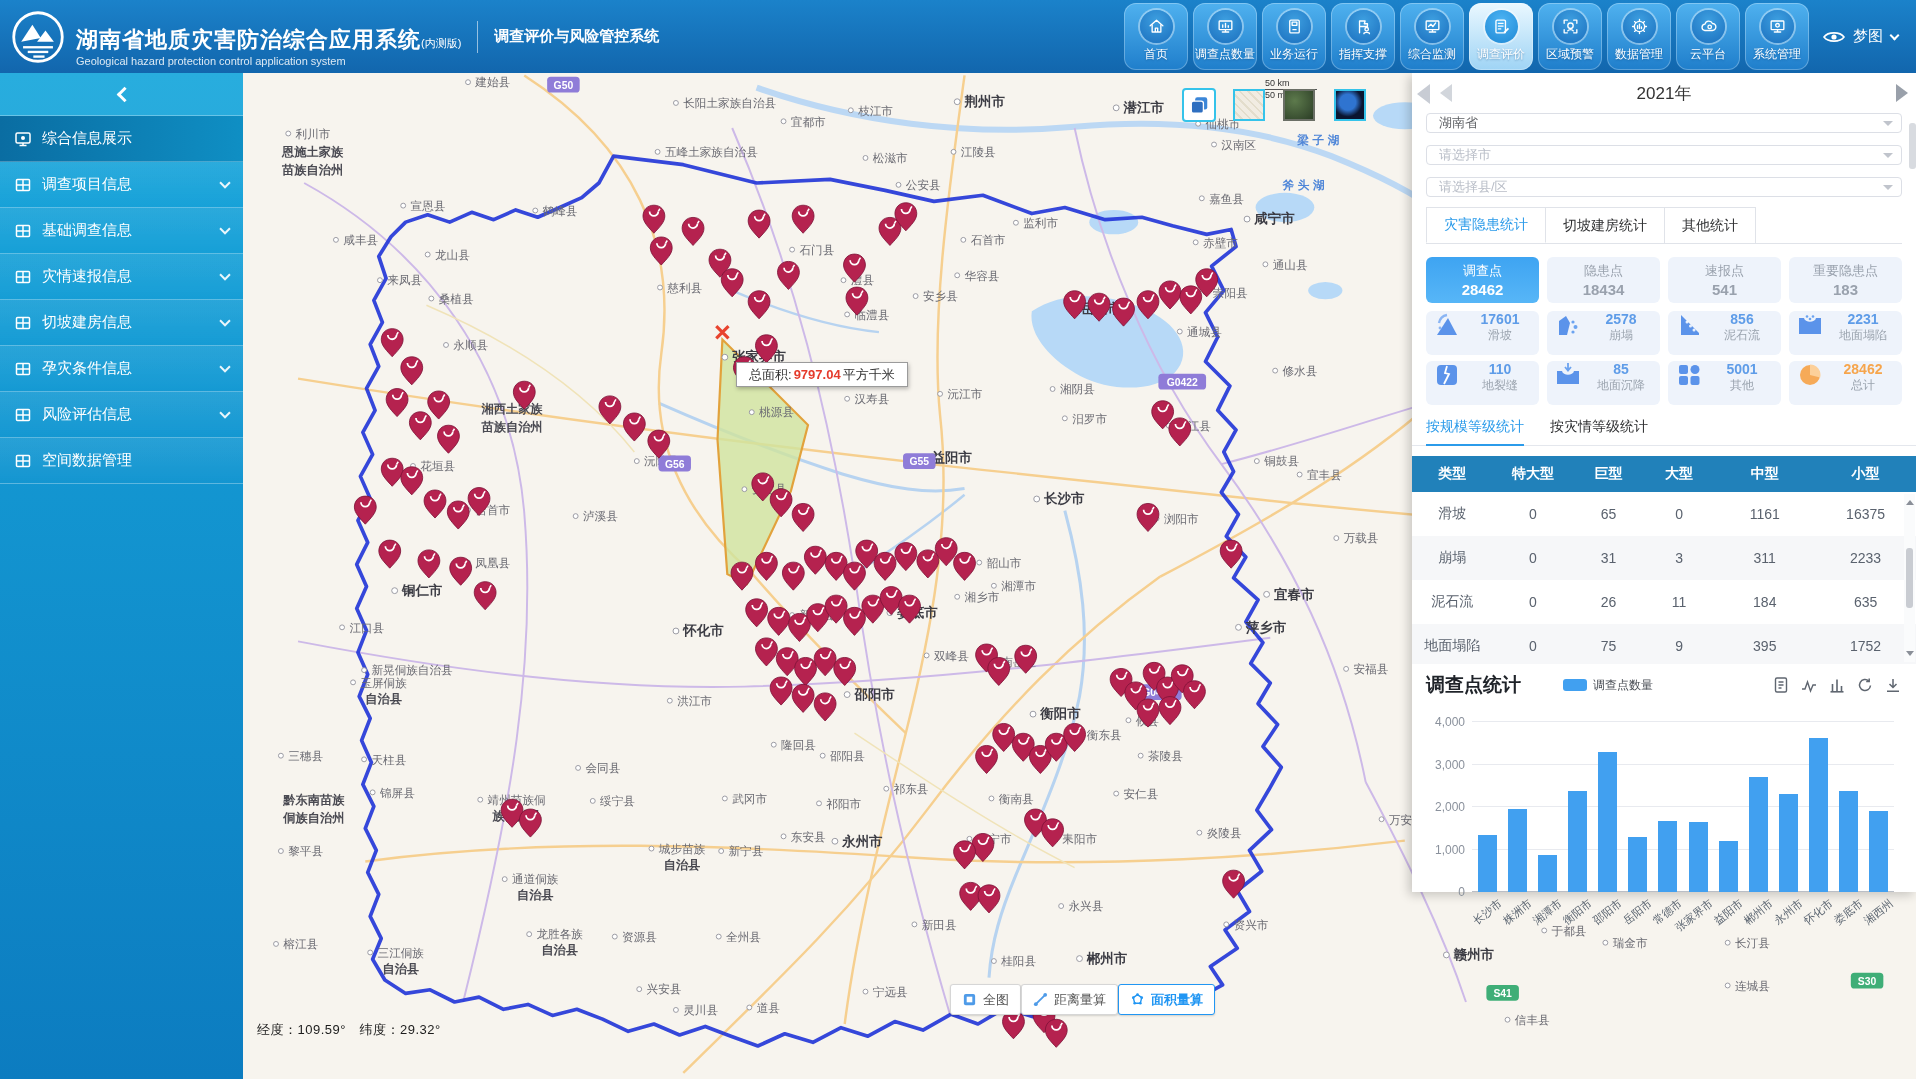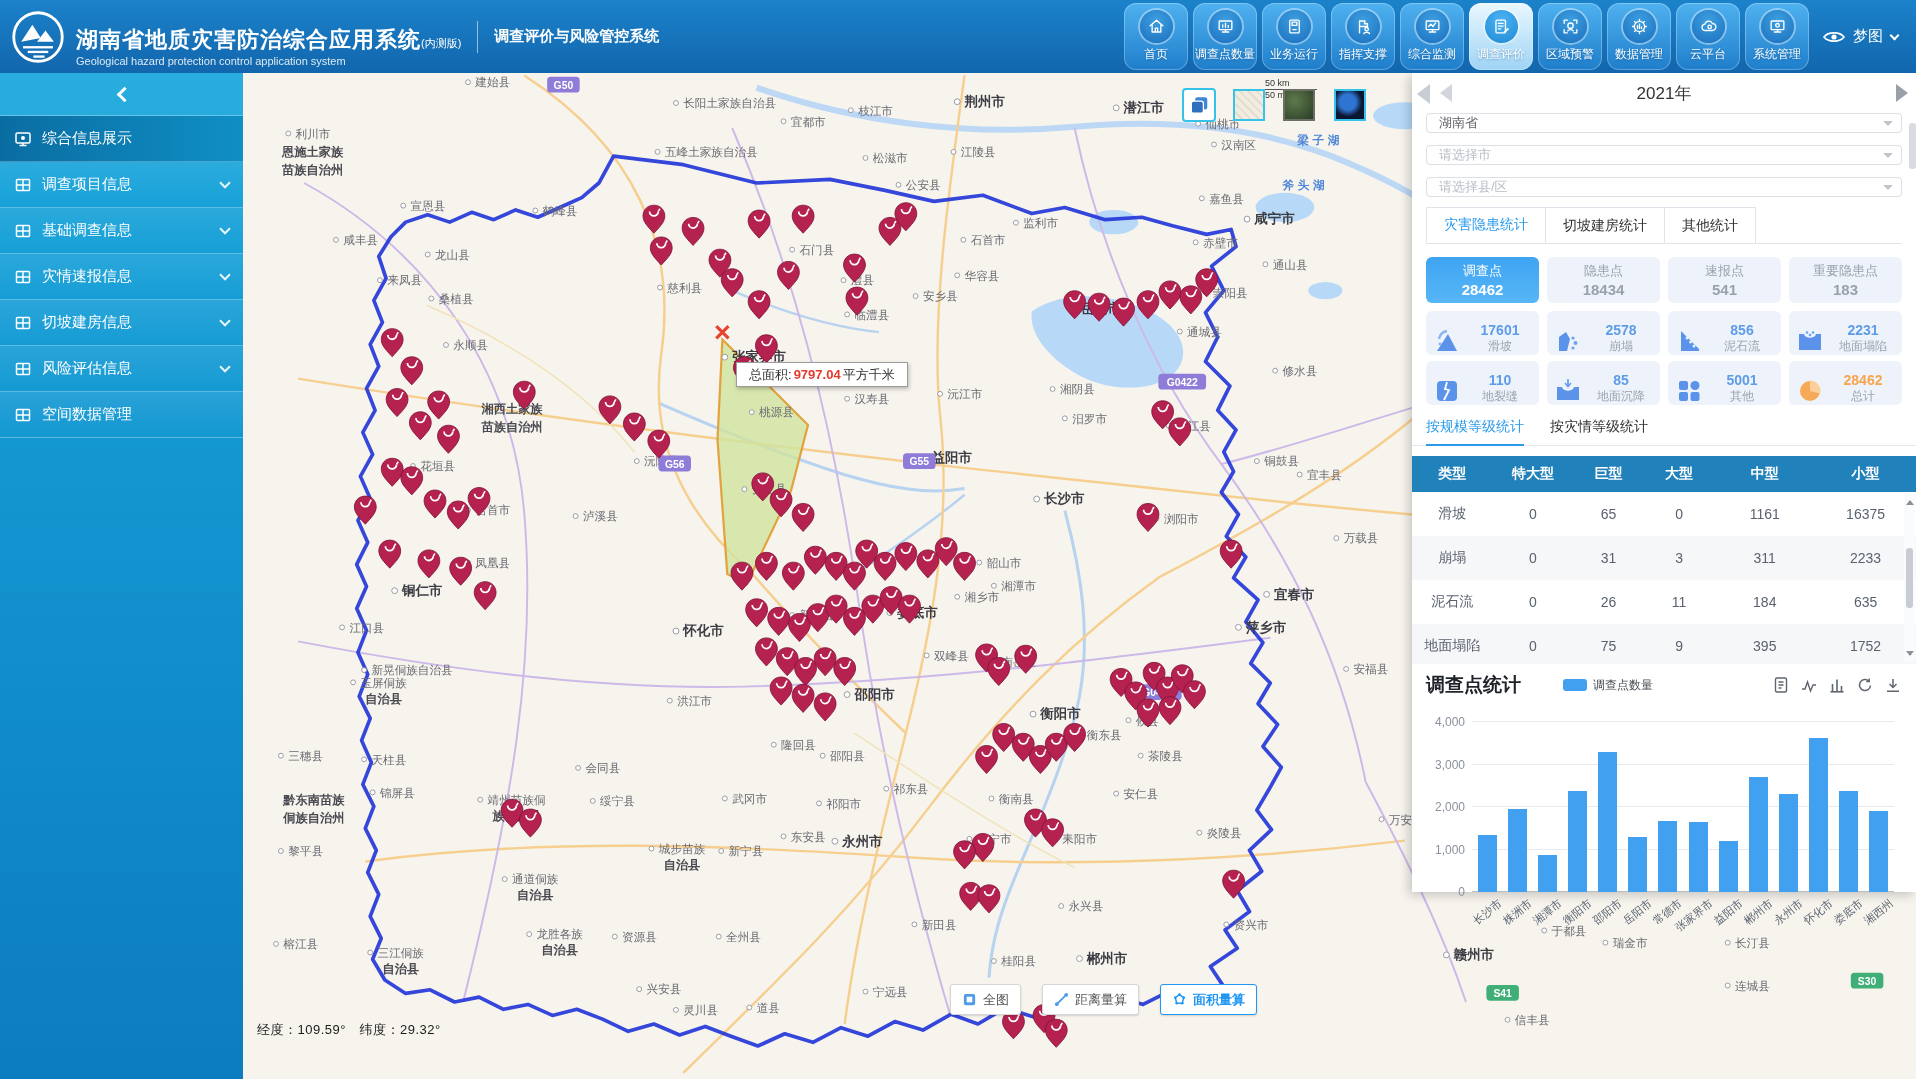--- a/index.html
+++ b/index.html
@@ -35,21 +35,21 @@
   .mapsvg{position:absolute;inset:0;width:100%;height:100%;}
   .mlabel{font-family:"Liberation Sans","DejaVu Sans",sans-serif;}
   .map-ov{position:absolute;z-index:15;}
   .layers-btn{left:939px;top:15px;width:34px;height:34px;background:#fff;border:2px solid #35c3ea;border-radius:4px;display:flex;align-items:center;justify-content:center;cursor:pointer;}
   .thumb{width:32px;height:32px;top:16px;cursor:pointer;border:2px solid #35c3ea;}
   .thumb.t-road{left:990px;background:repeating-linear-gradient(45deg,#f1ece2 0 4px,#e3ddcc 4px 6px);}
   .thumb.t-sat{left:1040px;border-color:#6b6f66;background:radial-gradient(circle at 35% 35%,#5d7a4c,#2b3d26);}
   .thumb.t-earth{left:1091px;background:radial-gradient(circle at 42% 40%,#2f74d0 0 34%,#0a1530 62%);}
   .map-tooltip{left:493px;top:250px;height:25px;background:#fff;border:1px solid #9b9b9b;box-shadow:1px 2px 4px rgba(0,0,0,.25);display:flex;align-items:center;padding:0 12px;font-size:13px;color:#333;white-space:nowrap;margin-top:39px;}
   .map-tooltip b{color:#e53b2c;margin:0 2px;font-weight:700;}
-  .map-toolbar{left:707px;top:911px;display:flex;gap:21px;}
+  .map-toolbar{left:707px;top:911px;display:flex;gap:0;}
   .mt-btn{height:31px;padding:0 11px;background:#fff;border:1px solid #d6d6d6;border-radius:3px;display:flex;align-items:center;gap:6px;font-size:13px;color:#555;box-shadow:0 1px 2px rgba(0,0,0,.15);cursor:pointer;white-space:nowrap;}
   .mt-btn.active{border:1px solid #2196f3;color:#2196f3;font-weight:700;}
   .map-coords{left:14px;top:948px;font-size:13px;color:#1c1c1c;font-weight:500;letter-spacing:.5px;}
   .map-scale{left:1022px;top:5px;font-size:9px;color:#333;line-height:11px;text-align:left;}
   .map-scale .sc{display:block;border-bottom:1px solid #555;padding:0 3px 0 0;width:52px;}
   .map-scale .sc.mi{border-bottom:none;border-top:none;}
   
   .panel{position:absolute;top:73px;right:0;width:504px;height:819px;background:#fff;z-index:25;box-shadow:-3px 3px 10px rgba(0,0,0,.2);color:#333;}
   .back-arrow{position:absolute;left:5px;top:11px;width:0;height:0;border-top:10px solid transparent;border-bottom:10px solid transparent;border-right:13px solid #c8ccd4;cursor:pointer;}
   .yearbar{height:40px;display:flex;align-items:center;justify-content:center;position:relative;font-size:17px;color:#333;}
@@ -62,21 +62,21 @@
   .tabs{display:flex;margin:10px 14px 0;border-bottom:1px solid #e0e3e9;}
   .tab{height:36px;padding:0 17px;display:flex;align-items:center;font-size:14px;color:#303133;border:1px solid #e0e3e9;border-bottom:none;background:#fff;cursor:pointer;}
   .tab + .tab{border-left:none;}
   .tab.active{color:#2b9bea;margin-bottom:-1px;border-bottom:1px solid #fff;}
   .pills{display:flex;gap:8px;padding:13px 14px 0;}
   .pill{flex:1;height:46px;border-radius:6px;background:#eef3fb;display:flex;flex-direction:column;align-items:center;justify-content:center;color:#99a1ad;cursor:pointer;}
   .pill .pl{font-size:13px;}
   .pill .pv{font-size:15px;font-weight:700;margin-top:1px;}
   .pill.active{background:linear-gradient(180deg,#3ea4f2,#57b6f7);color:#fff;}
   .cards{display:grid;grid-template-columns:repeat(4,1fr);gap:6px 8px;padding:8px 14px 0;}
-  .card{height:44px;border-radius:6px;background:#eef3fb;display:flex;align-items:flex-end;padding:0 4px 0 7px;gap:4px;}
+  .card{height:44px;border-radius:6px;background:#eef3fb;display:flex;align-items:flex-start;padding:0 4px 0 7px;gap:4px;}
   .card .ci{width:28px;height:28px;flex:none;display:flex;}
   .card .cc{flex:1;display:flex;flex-direction:column;align-items:center;}
   .card .cv{font-size:14px;font-weight:700;color:#5e9ce8;}
   .card .cl{font-size:12px;color:#9aa3ae;white-space:nowrap;}
   .subtabs{display:flex;gap:26px;padding:13px 14px 0;border-bottom:1px solid #e4e7ed;}
   .subtab{font-size:14px;color:#303133;padding-bottom:8px;cursor:pointer;}
   .subtab.active{color:#2b9bea;border-bottom:2px solid #2b9bea;margin-bottom:-1px;}
   .table-wrap{height:208px;overflow:hidden;position:relative;margin-top:10px;}
   table{width:100%;border-collapse:collapse;table-layout:fixed;}
   thead th{background:#2181ba;color:#fff;font-weight:700;font-size:14px;height:36px;}
@@ -283,20 +283,30 @@
         <span class="side-arrow"></span>
       </div>
       <div class="side-item">
         <span class="si-ico">
           <svg viewBox="0 0 18 18" width="18" height="18">
             <rect x="2.5" y="3.5" width="13" height="11" rx="1" fill="none" stroke="#fff" stroke-width="1.5"></rect>
             <path d="M9 3.5 V14.5 M2.5 9 H15.5" stroke="#fff" stroke-width="1.5"></path>
           </svg>
         </span>
         <span class="si-label">切坡建房信息</span>
+        <span class="side-arrow"></span>
+      </div>
+      <div class="side-item">
+        <span class="si-ico">
+          <svg viewBox="0 0 18 18" width="18" height="18">
+            <rect x="2.5" y="3.5" width="13" height="11" rx="1" fill="none" stroke="#fff" stroke-width="1.5"></rect>
+            <path d="M9 3.5 V14.5 M2.5 9 H15.5" stroke="#fff" stroke-width="1.5"></path>
+          </svg>
+        </span>
+        <span class="si-label">孕灾条件信息</span>
         <span class="side-arrow"></span>
       </div>
       <div class="side-item">
         <span class="si-ico">
           <svg viewBox="0 0 18 18" width="18" height="18">
             <rect x="2.5" y="3.5" width="13" height="11" rx="1" fill="none" stroke="#fff" stroke-width="1.5"></rect>
             <path d="M9 3.5 V14.5 M2.5 9 H15.5" stroke="#fff" stroke-width="1.5"></path>
           </svg>
         </span>
         <span class="si-label">风险评估信息</span>

